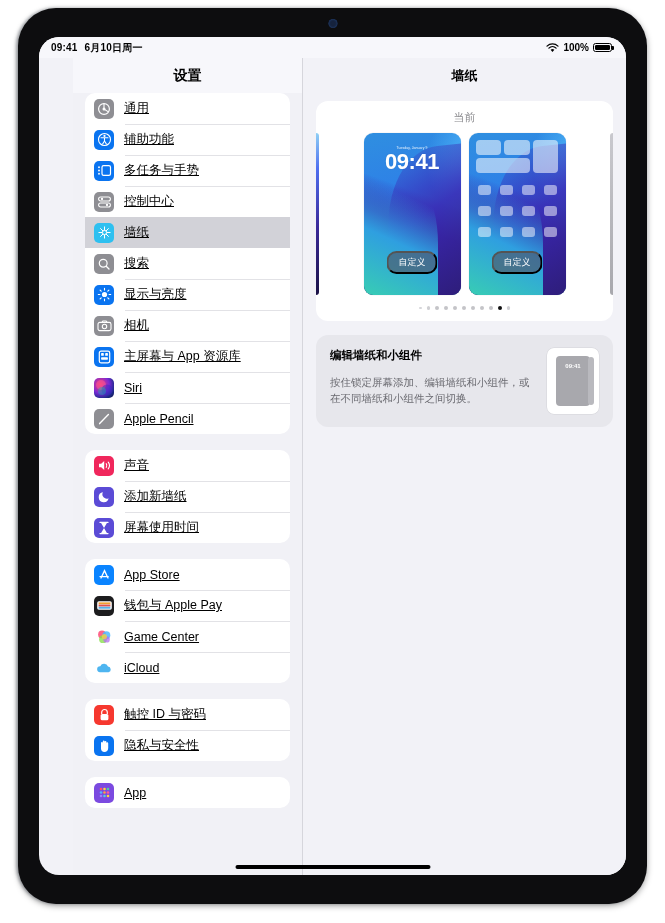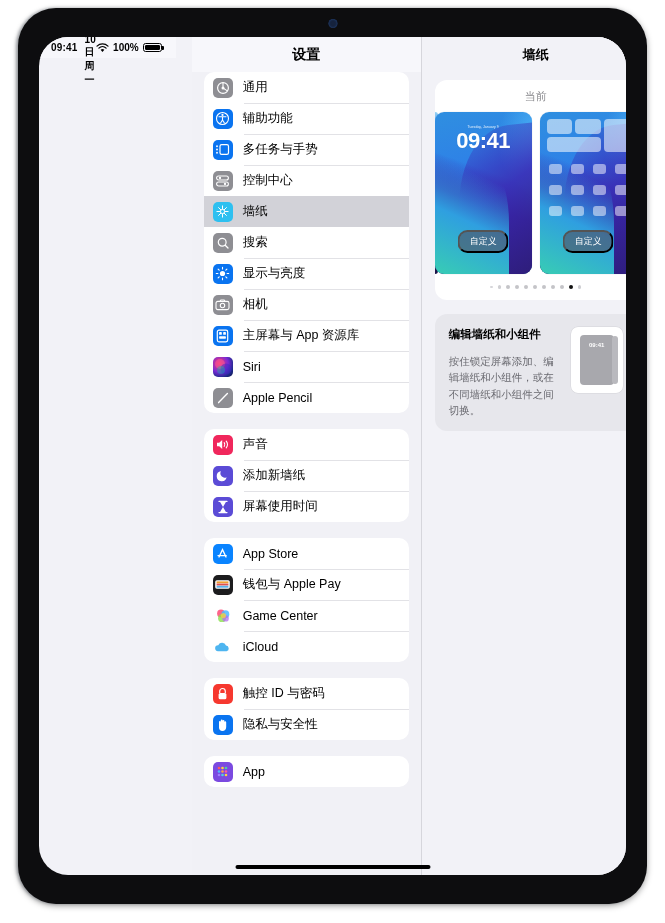--- a/index.html
+++ b/index.html
@@ -23,26 +23,25 @@
     position: absolute; left: 50%; top: 11px;
     transform: translateX(-50%);
     width: 9px; height: 9px; border-radius: 50%;
     background: #16233d;
     box-shadow: inset 0 0 2px #2a4f8f;
   }
   .screen {
     position: absolute;
     left: 21px; top: 29px;
     width: 587px; height: 838px;
-    border-radius: 29px;
+    border-radius: 20px;
     overflow: hidden;
     background: #f2f2f7;
     display: flex;
-    flex-direction: row;
-    gap: 16px;
+    flex-direction: column;
   }
 
   
   .statusbar {
     height: 21px;
     flex: 0 0 21px;
     display: flex;
     align-items: center;
     justify-content: space-between;
     padding: 0 14px 0 12px;
@@ -64,40 +63,41 @@
   }
   .battery:after {
     content: ""; position: absolute;
     right: -3px; top: 2.6px;
     width: 1.6px; height: 3.6px;
     background: #000; border-radius: 0 1px 1px 0;
   }
   .battery i { display: block; height: 100%; background: #000; border-radius: 1.3px; }
 
   
-  .content { flex: 1; display: flex; min-height: 0; }
+  .content { flex: 1; display: flex; min-height: 0; padding-left: 34px; }
 
   
   .sidebar {
     width: 230px;
     background: #f1f1f6;
     display: flex;
     flex-direction: column;
     min-height: 0;
     border-right: .5px solid #d6d6dc;
   }
   .sidebar-header {
     flex: 0 0 35px;
     display: flex; align-items: center; justify-content: center;
     font-size: 14px; font-weight: bold; color: #000;
     background: #f7f7fb;
   }
   .sidebar-scroll {
     flex: 1; overflow: hidden;
     padding: 0 12px;
+    text-decoration: underline;
   }
   .group {
     background: #fff;
     border-radius: 10px;
     margin-bottom: 16px;
     overflow: hidden;
   }
   .row {
     display: flex; align-items: center;
     height: 31px;

